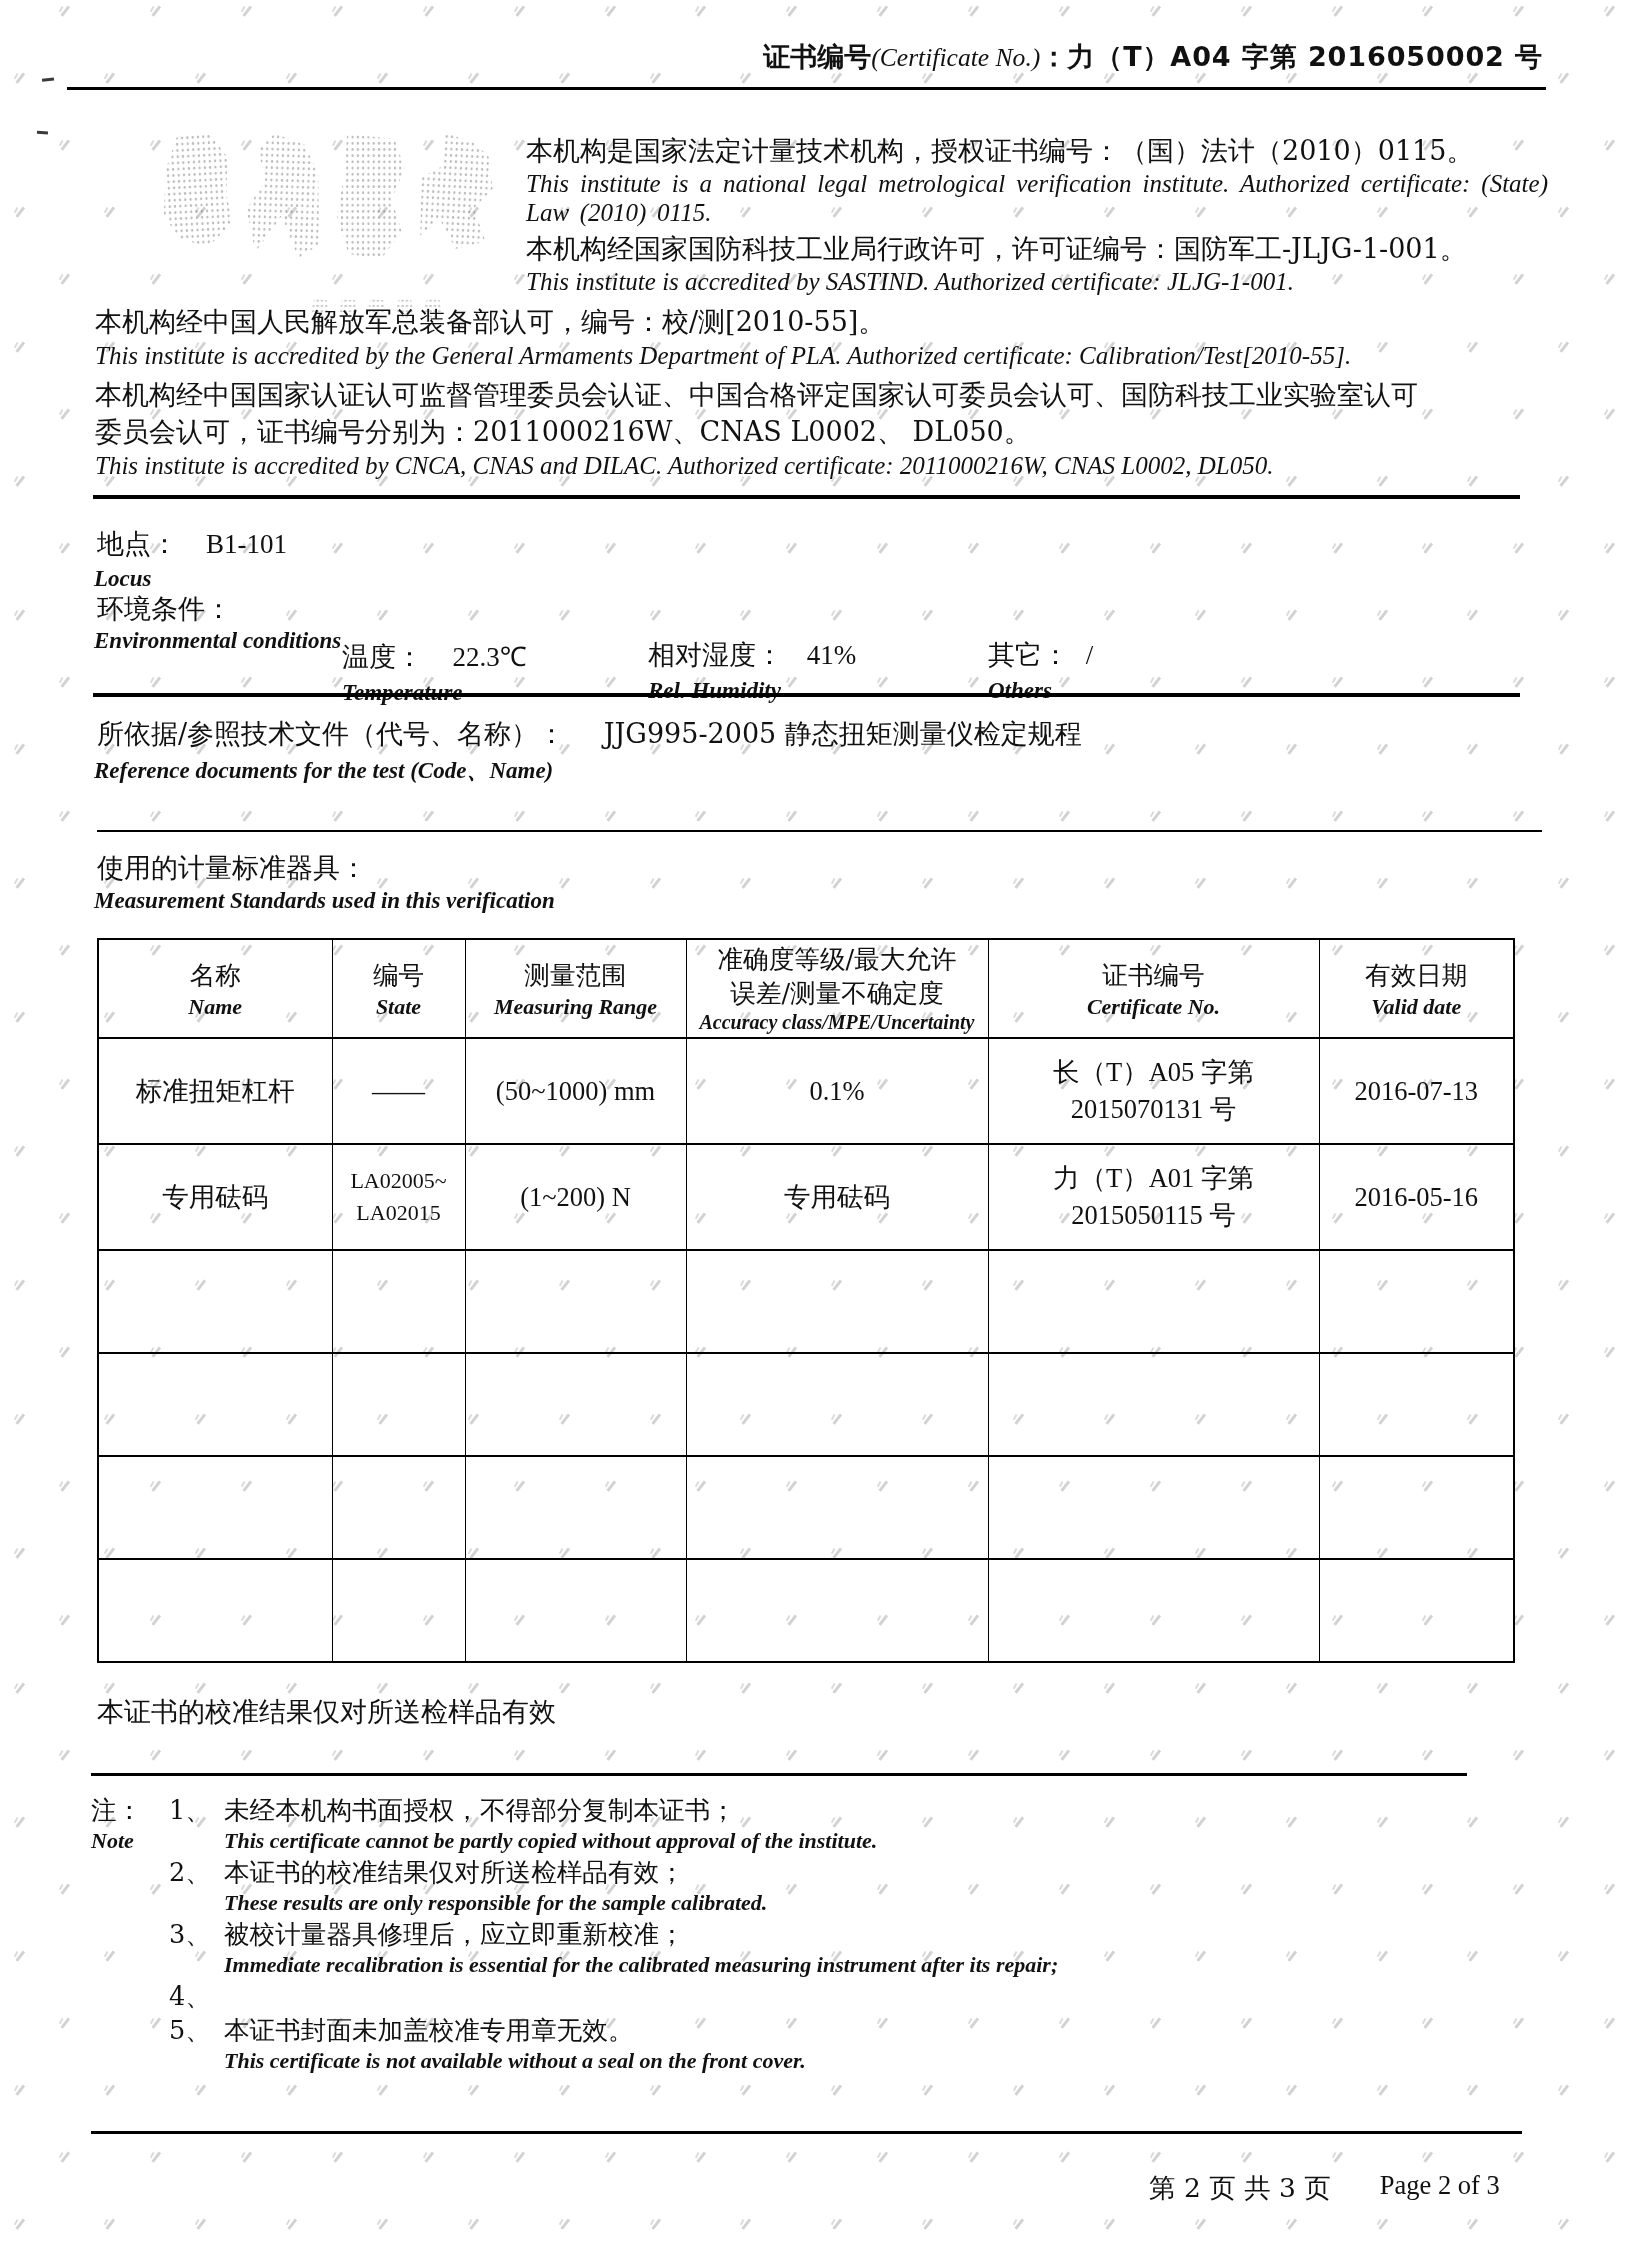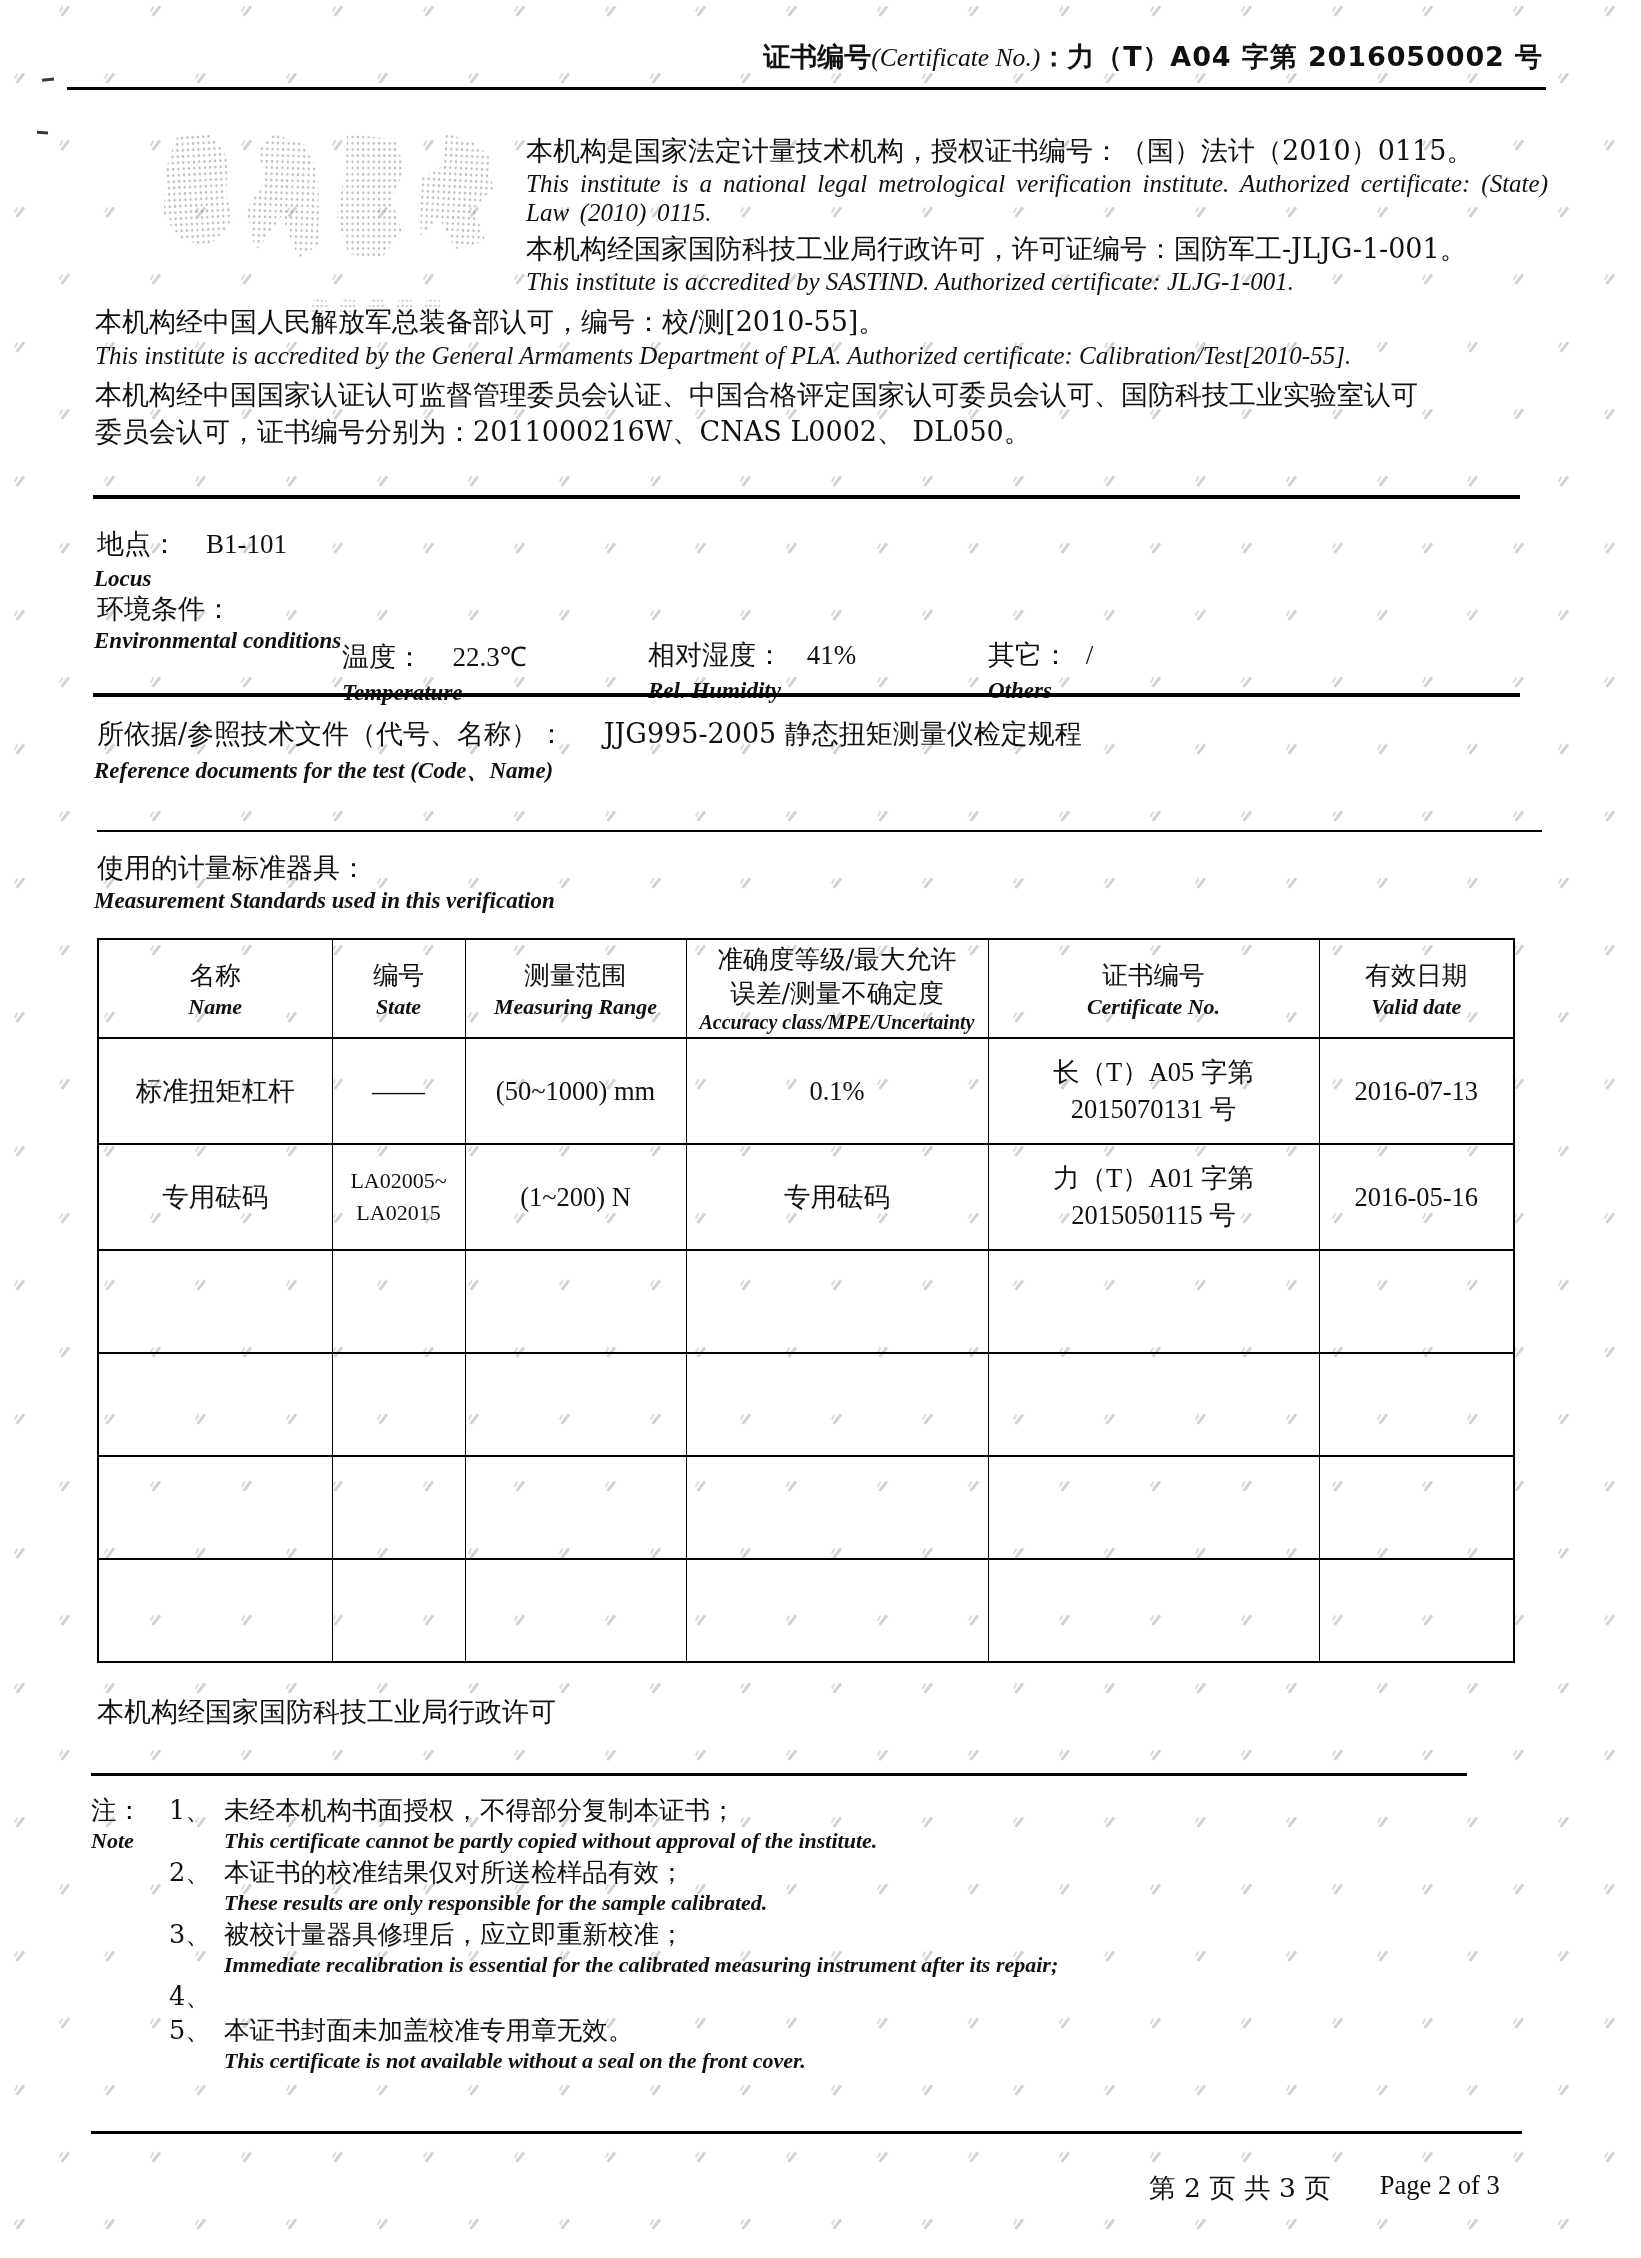--- a/index.html
+++ b/index.html
@@ -717,20 +717,21 @@
     <div class="en">This institute is a national legal metrological verification institute. Authorized certificate: (State) Law (2010) 0115.</div>
     <div class="cn" style="margin-top:2.6px;">本机构经国家国防科技工业局行政许可，许可证编号：国防军工-JLJG-1-001。</div>
     <div class="en last">This institute is accredited by SASTIND. Authorized certificate: JLJG-1-001.</div>
   </div>
 
   <div class="layer acc-full">
     <div class="cn">本机构经中国人民解放军总装备部认可，编号：校/测[2010-55]。</div>
     <div class="en">This institute is accredited by the General Armaments Department of PLA. Authorized certificate: Calibration/Test[2010-55].</div>
     <div class="cn pre" style="margin-top:3.5px;">本机构经中国国家认证认可监督管理委员会认证、中国合格评定国家认可委员会认可、国防科技工业实验室认可
 委员会认可，证书编号分别为：2011000216W、CNAS L0002、 DL050。</div>
+    <div class="en">This institute is accredited by CNCA, CNAS and DILAC. Authorized certificate: 2011000216W, CNAS L0002, DL050.</div>
   </div>
 
   <div class="rule" style="left:93px;top:495px;width:1427px;height:3.5px;"></div>
 
   <div class="layer line-cn" style="left:97px;top:526px;">
     <span class="cn">地点：</span>
     <span class="val" style="font-family:'Liberation Serif',serif;margin-left:19.4px;">B1-101</span>
   </div>
   <div class="layer enb sub-en" style="left:94px;top:566px;">Locus</div>
 
@@ -854,21 +855,21 @@
           <td></td>
           <td></td>
           <td></td>
           <td></td>
           <td></td>
           <td></td>
         </tr>
       </tbody>
   </table>
 
-  <div class="layer line-cn" style="left:97px;top:1694px;">本机构经国家国防科技工业局行政许可</div>
+  <div class="layer line-cn" style="left:97px;top:1694px;">本证书的校准结果仅对所送检样品有效</div>
 
   <div class="rule" style="left:91px;top:1773px;width:1376px;height:2.6px;"></div>
 
   <div class="layer notes">
     <div class="note-row">
       <div class="note-cn cn">注：</div>
       <div class="note-cn cn">1、</div>
       <div class="note-cn cn">未经本机构书面授权，不得部分复制本证书；</div>
       <div class="note-en enb">Note</div>
       <div></div>

